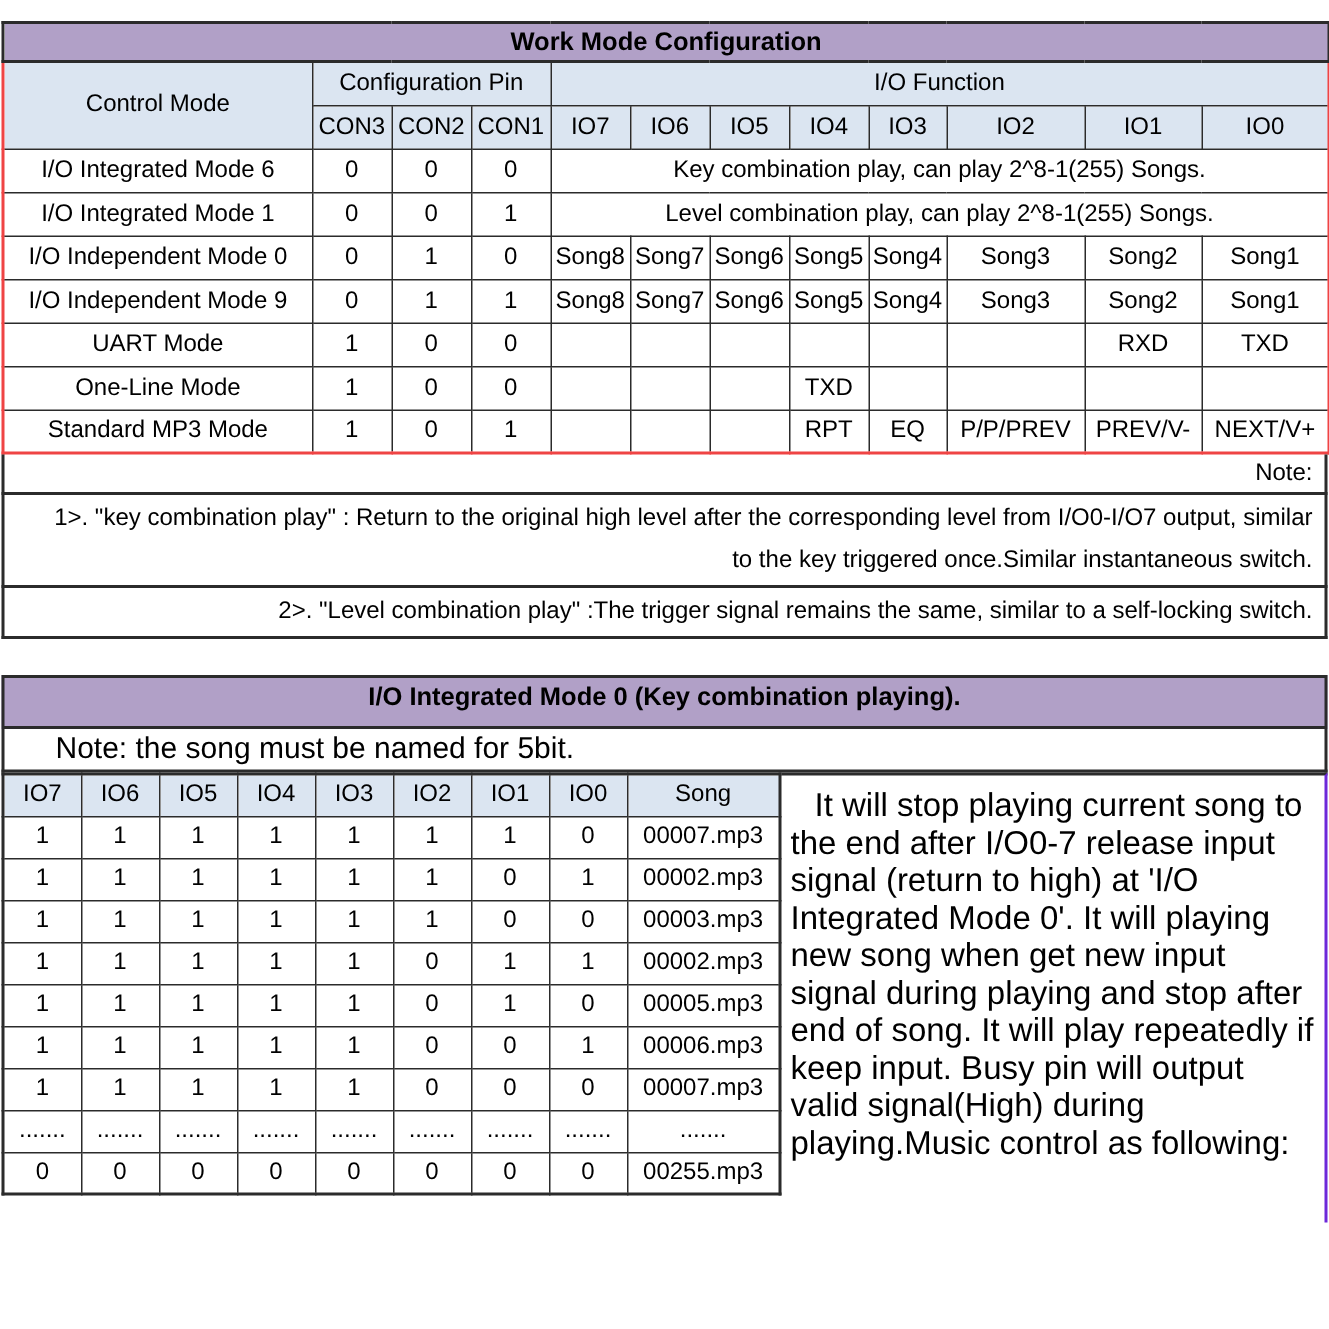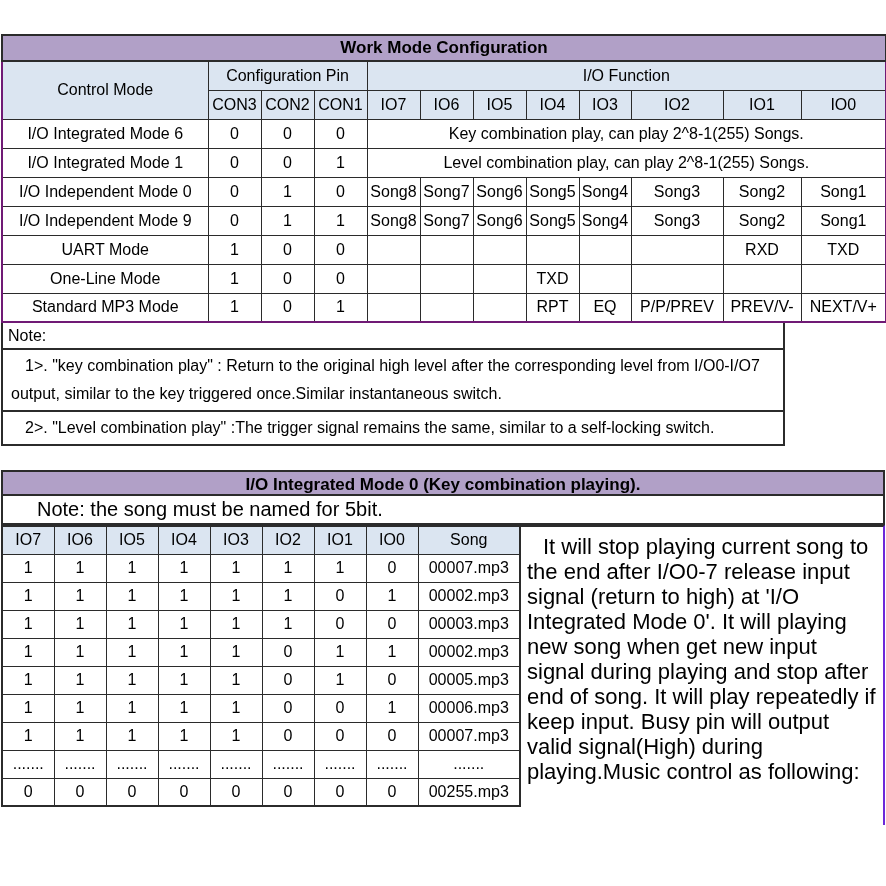--- a/index.html
+++ b/index.html
@@ -3,41 +3,41 @@
 <meta charset="utf-8">
 <style>
   * { box-sizing: border-box; }
   html,body { margin:0; padding:0; background:#ffffff; }
   .page {
     width:886px; height:886px; overflow:hidden; background:#ffffff;
     font-family:"Liberation Sans","DejaVu Sans",sans-serif; color:#000;
     padding:14px 1px 0 1px;
   }
   table { border-collapse:collapse; table-layout:fixed; }
-  .t1 { width:884px; border:2px solid #701a75;margin-top:20px; }
+  .t1 { width:884px; border:2px solid #ef4444; }
   .t1 th, .t1 td {
     border:1px solid #2b2b2b; text-align:center; vertical-align:middle;
     padding:0 2px; height:29px; font-size:16px; font-weight:normal;
     overflow:hidden; white-space:nowrap;
   }
   .t1 .t-title {
     background:#b1a0c7; font-weight:bold; font-size:17px; height:26px;
     border:2px solid #2b2b2b;
   }
   .t1 thead th { background:#dbe5f1; }
   .t1 thead .t-title { background:#b1a0c7; }
   .note-box {
-    width:784px; border:2px solid #2b2b2b; border-top:none;
-    font-size:16px; line-height:28px; padding:1px 8px;
+    width:884px; border:2px solid #2b2b2b; border-top:none;
+    font-size:16px; line-height:28px; padding:1px 8px;text-align:right;
   }
   .note-label { height:27px; line-height:24px; padding-left:5px; }
   .note-item { text-indent:14px; padding:2px 8px; }
   .gap { height:24px; }
   .section-title {
-    width:884px; height:26px; background:#b1a0c7; border:2px solid #2b2b2b;
+    width:884px; height:36px; background:#b1a0c7; border:2px solid #2b2b2b;
     font-weight:bold; font-size:17px; text-align:center; line-height:25px;
   }
   .section-note {
     width:884px; height:29px; border:2px solid #2b2b2b; border-top:none;
     font-size:20px; line-height:26px; padding-left:34px;
   }
   .bottom { display:flex; align-items:flex-start; width:884px; }
   .t2 { width:518px; border:2px solid #2b2b2b; }
   .t2 th, .t2 td {
     border:1px solid #2b2b2b; text-align:center; vertical-align:middle;

